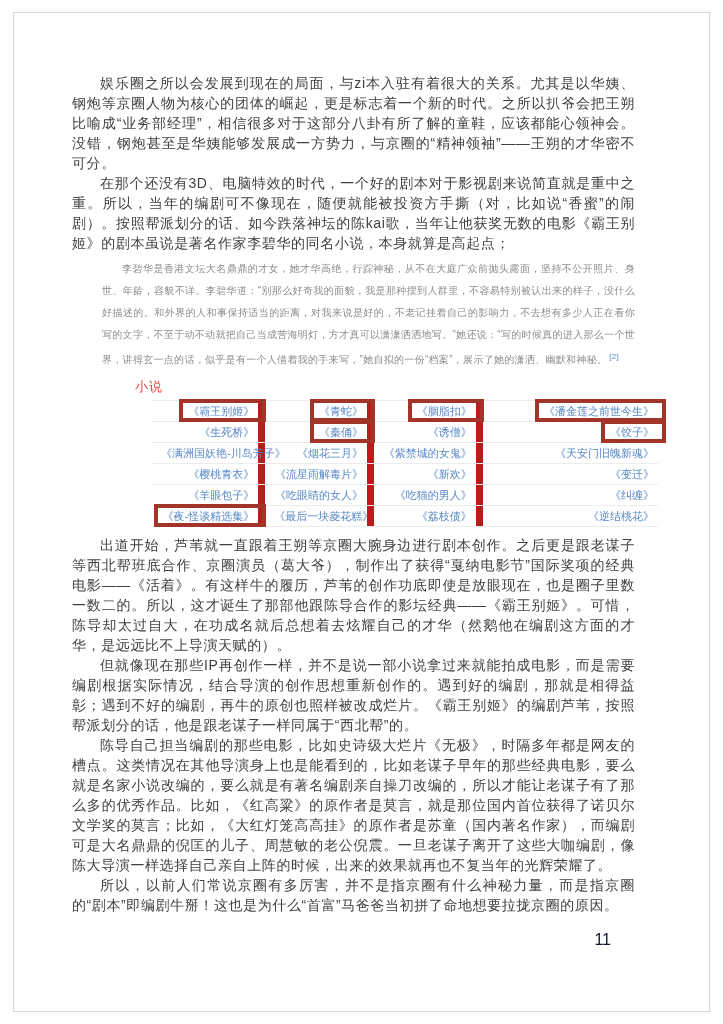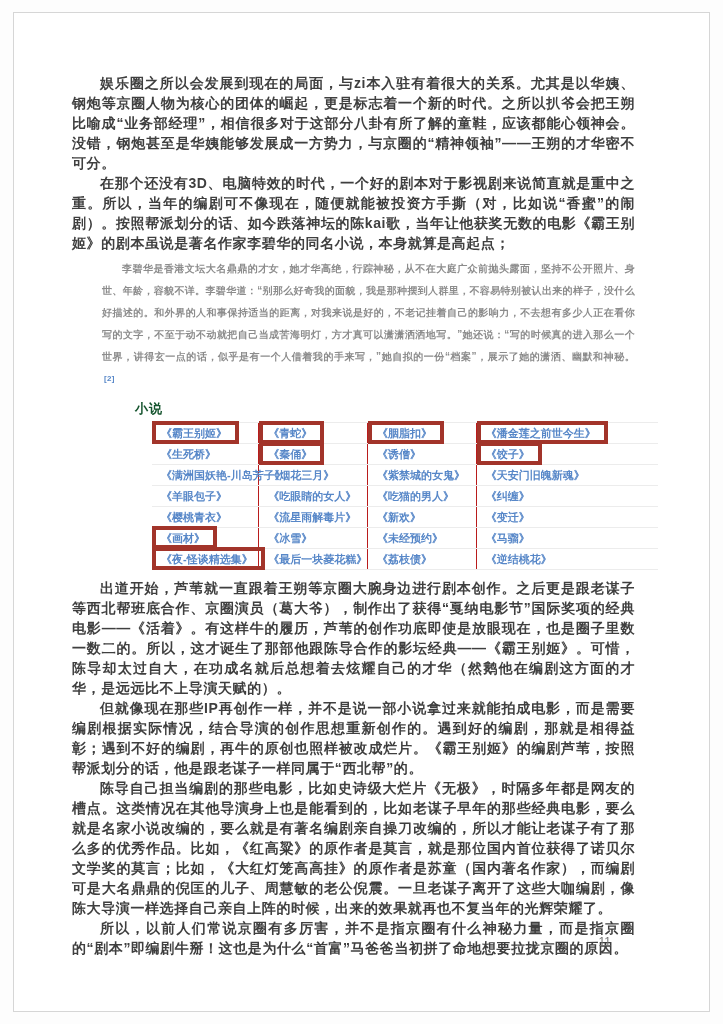--- a/index.html
+++ b/index.html
@@ -19,21 +19,20 @@
   }
   .sheet{
     position:absolute;
     left:13px;top:12px;right:13px;bottom:12px;
     background:#ffffff;
     border:1px solid #d6d6d6;
     overflow:hidden;
   }
   .content{
     padding:60px 74px 0 58px; 
-    font-weight:bold;
   }
   p.body-p{
     margin:0;
     font-size:14px;
     line-height:20px;
     letter-spacing:0.6px;
     color:var(--text_dark);
     text-align:justify;
     text-indent:2em;
     word-break:break-all;
@@ -52,58 +51,59 @@
     color:var(--link_blue);
     font-size:8px;
     margin-left:2px;
   }
   .table-wrap{
     margin:4px 0 8px 80px;
     width:506px;
   }
   .table-title{
     font-size:13px;
-    color:#14532d;
+    color:#ef4444;
     margin:0 0 4px -17px;
     letter-spacing:1px;
   }
   .novels-table{
     border-top:1px solid #ececec;
     width:100%;
   }
   .trow{
     display:grid;
     grid-template-columns:21% 21.5% 21.5% 36%;
     border-bottom:1px solid #ececec;
   }
   .tcell{
     padding:3px 4px 3px 9px;
     font-size:11px;
     line-height:14px;
     white-space:nowrap;
     overflow:visible;
+    text-align:right;
   }
-  .tcell + .tcell{border-left:1px solid #b91c1c;}
+  .tcell + .tcell{border-left:7px solid #b91c1c;}
   .novel-link{
     color:var(--link_blue);
     position:relative;
     display:inline-block;
   }
   .novel-link.boxed::after{
     content:"";
     position:absolute;
     left:-9px;right:-12px;top:-5px;bottom:-4px;
     border:4px solid var(--box_red);
     pointer-events:none;
   }
   .page-num{
     position:absolute;
     right:98px;bottom:62px;
-    font-size:12px;
-    color:#737373;
+    font-size:16px;
+    color:#0f172a;
   }
 </style>
 </head>
 <body>
 
 <div class="sheet">
   <div class="content">
 
     <p class="body-p">娱乐圈之所以会发展到现在的局面，与zi本入驻有着很大的关系。尤其是以华姨、钢炮等京圈人物为核心的团体的崛起，更是标志着一个新的时代。之所以扒爷会把王朔比喻成“业务部经理”，相信很多对于这部分八卦有所了解的童鞋，应该都能心领神会。没错，钢炮甚至是华姨能够发展成一方势力，与京圈的“精神领袖”——王朔的才华密不可分。</p>
     <p class="body-p">在那个还没有3D、电脑特效的时代，一个好的剧本对于影视剧来说简直就是重中之重。所以，当年的编剧可不像现在，随便就能被投资方手撕（对，比如说“香蜜”的闹剧）。按照帮派划分的话、如今跌落神坛的陈kai歌，当年让他获奖无数的电影《霸王别姬》的剧本虽说是著名作家李碧华的同名小说，本身就算是高起点；</p>
@@ -125,36 +125,30 @@
             <div class="tcell"><span class="novel-link">《诱僧》</span></div>
             <div class="tcell"><span class="novel-link boxed">《饺子》</span></div>
           </div>
           <div class="trow">
             <div class="tcell"><span class="novel-link">《满洲国妖艳-川岛芳子》</span></div>
             <div class="tcell"><span class="novel-link">《烟花三月》</span></div>
             <div class="tcell"><span class="novel-link">《紫禁城的女鬼》</span></div>
             <div class="tcell"><span class="novel-link">《天安门旧魄新魂》</span></div>
           </div>
           <div class="trow">
-            <div class="tcell"><span class="novel-link">《羊眼包子》</span></div>
-            <div class="tcell"><span class="novel-link">《吃眼睛的女人》</span></div>
-            <div class="tcell"><span class="novel-link">《吃猫的男人》</span></div>
-            <div class="tcell"><span class="novel-link">《纠缠》</span></div>
-          </div>
-          <div class="trow">
             <div class="tcell"><span class="novel-link">《樱桃青衣》</span></div>
             <div class="tcell"><span class="novel-link">《流星雨解毒片》</span></div>
             <div class="tcell"><span class="novel-link">《新欢》</span></div>
             <div class="tcell"><span class="novel-link">《变迁》</span></div>
           </div>
           <div class="trow">
-            <div class="tcell"><span class="novel-link boxed">《画材》</span></div>
-            <div class="tcell"><span class="novel-link">《冰雪》</span></div>
-            <div class="tcell"><span class="novel-link">《未经预约》</span></div>
-            <div class="tcell"><span class="novel-link">《马骝》</span></div>
+            <div class="tcell"><span class="novel-link">《羊眼包子》</span></div>
+            <div class="tcell"><span class="novel-link">《吃眼睛的女人》</span></div>
+            <div class="tcell"><span class="novel-link">《吃猫的男人》</span></div>
+            <div class="tcell"><span class="novel-link">《纠缠》</span></div>
           </div>
           <div class="trow">
             <div class="tcell"><span class="novel-link boxed">《夜-怪谈精选集》</span></div>
             <div class="tcell"><span class="novel-link">《最后一块菱花糕》</span></div>
             <div class="tcell"><span class="novel-link">《荔枝债》</span></div>
             <div class="tcell"><span class="novel-link">《逆结桃花》</span></div>
           </div>
         </div>
     </div>
 

